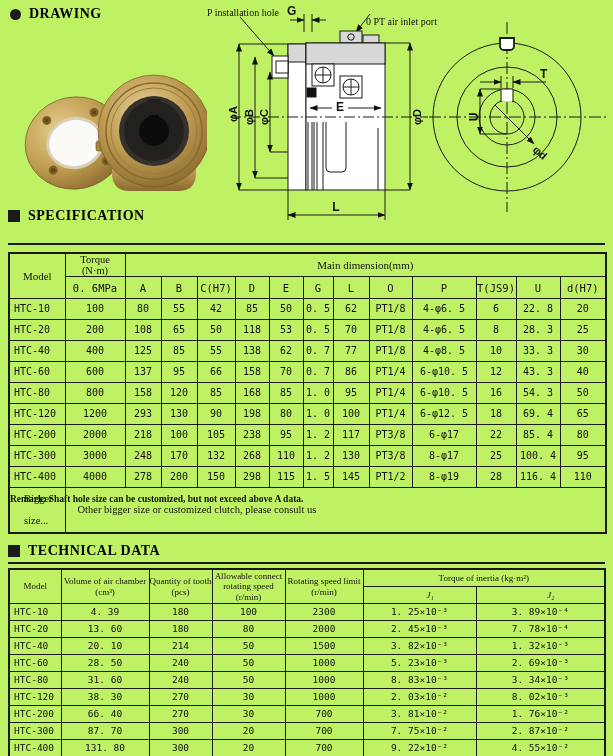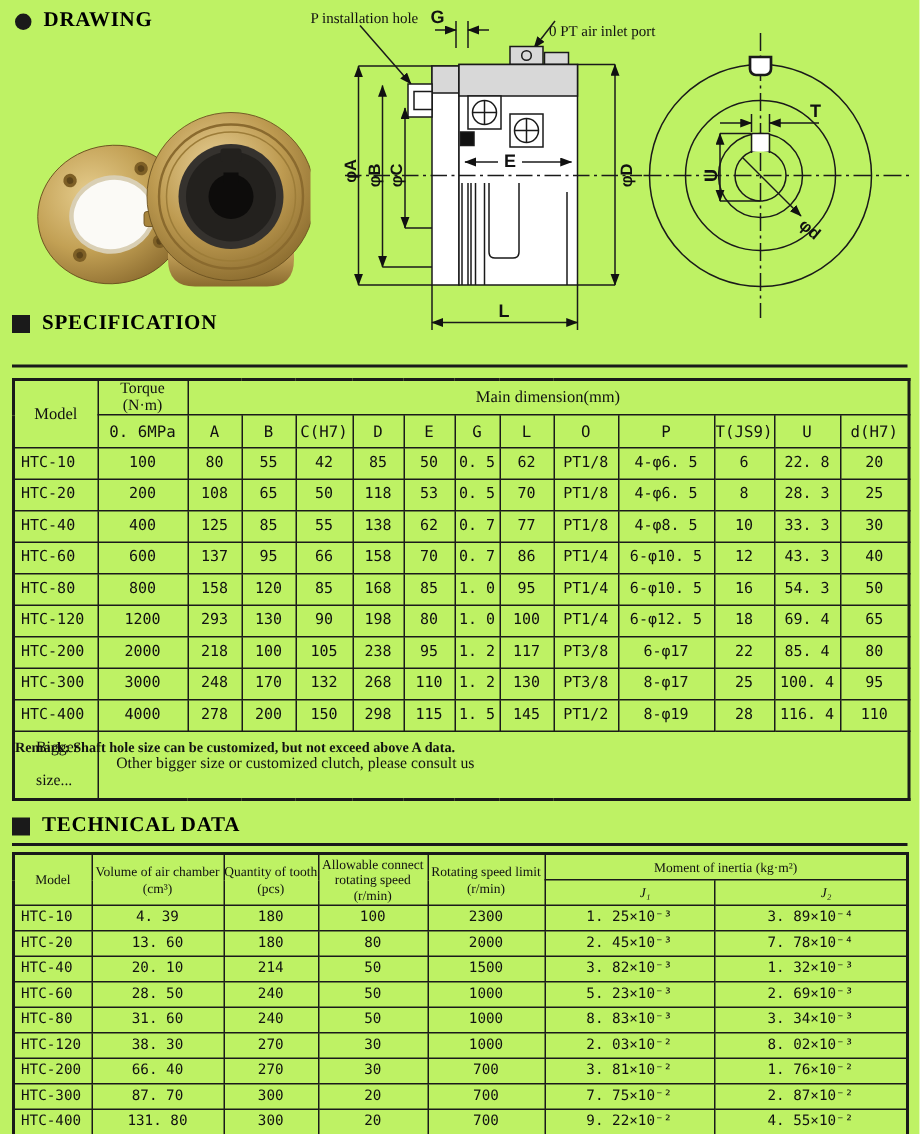--- a/index.html
+++ b/index.html
@@ -455,21 +455,21 @@
         </th>
         <th rowspan="2">
           <div>Allowable connect</div>
           <div>rotating speed</div>
           <div>(r/min)</div>
         </th>
         <th rowspan="2">
           <div>Rotating speed limit</div>
           <div>(r/min)</div>
         </th>
-        <th colspan="2" class="inertia-head">Moment of inertia (kg·m²)</th>
+        <th colspan="2" class="inertia-head">Torque of inertia (kg·m²)</th>
       </tr>
       <tr>
         <th class="j-head">J₁</th>
         <th class="j-head">J₂</th>
       </tr>
     </thead>
     <tbody>
         <tr>
           <td class="model-cell">HTC-10</td>
           <td>4. 39</td>

